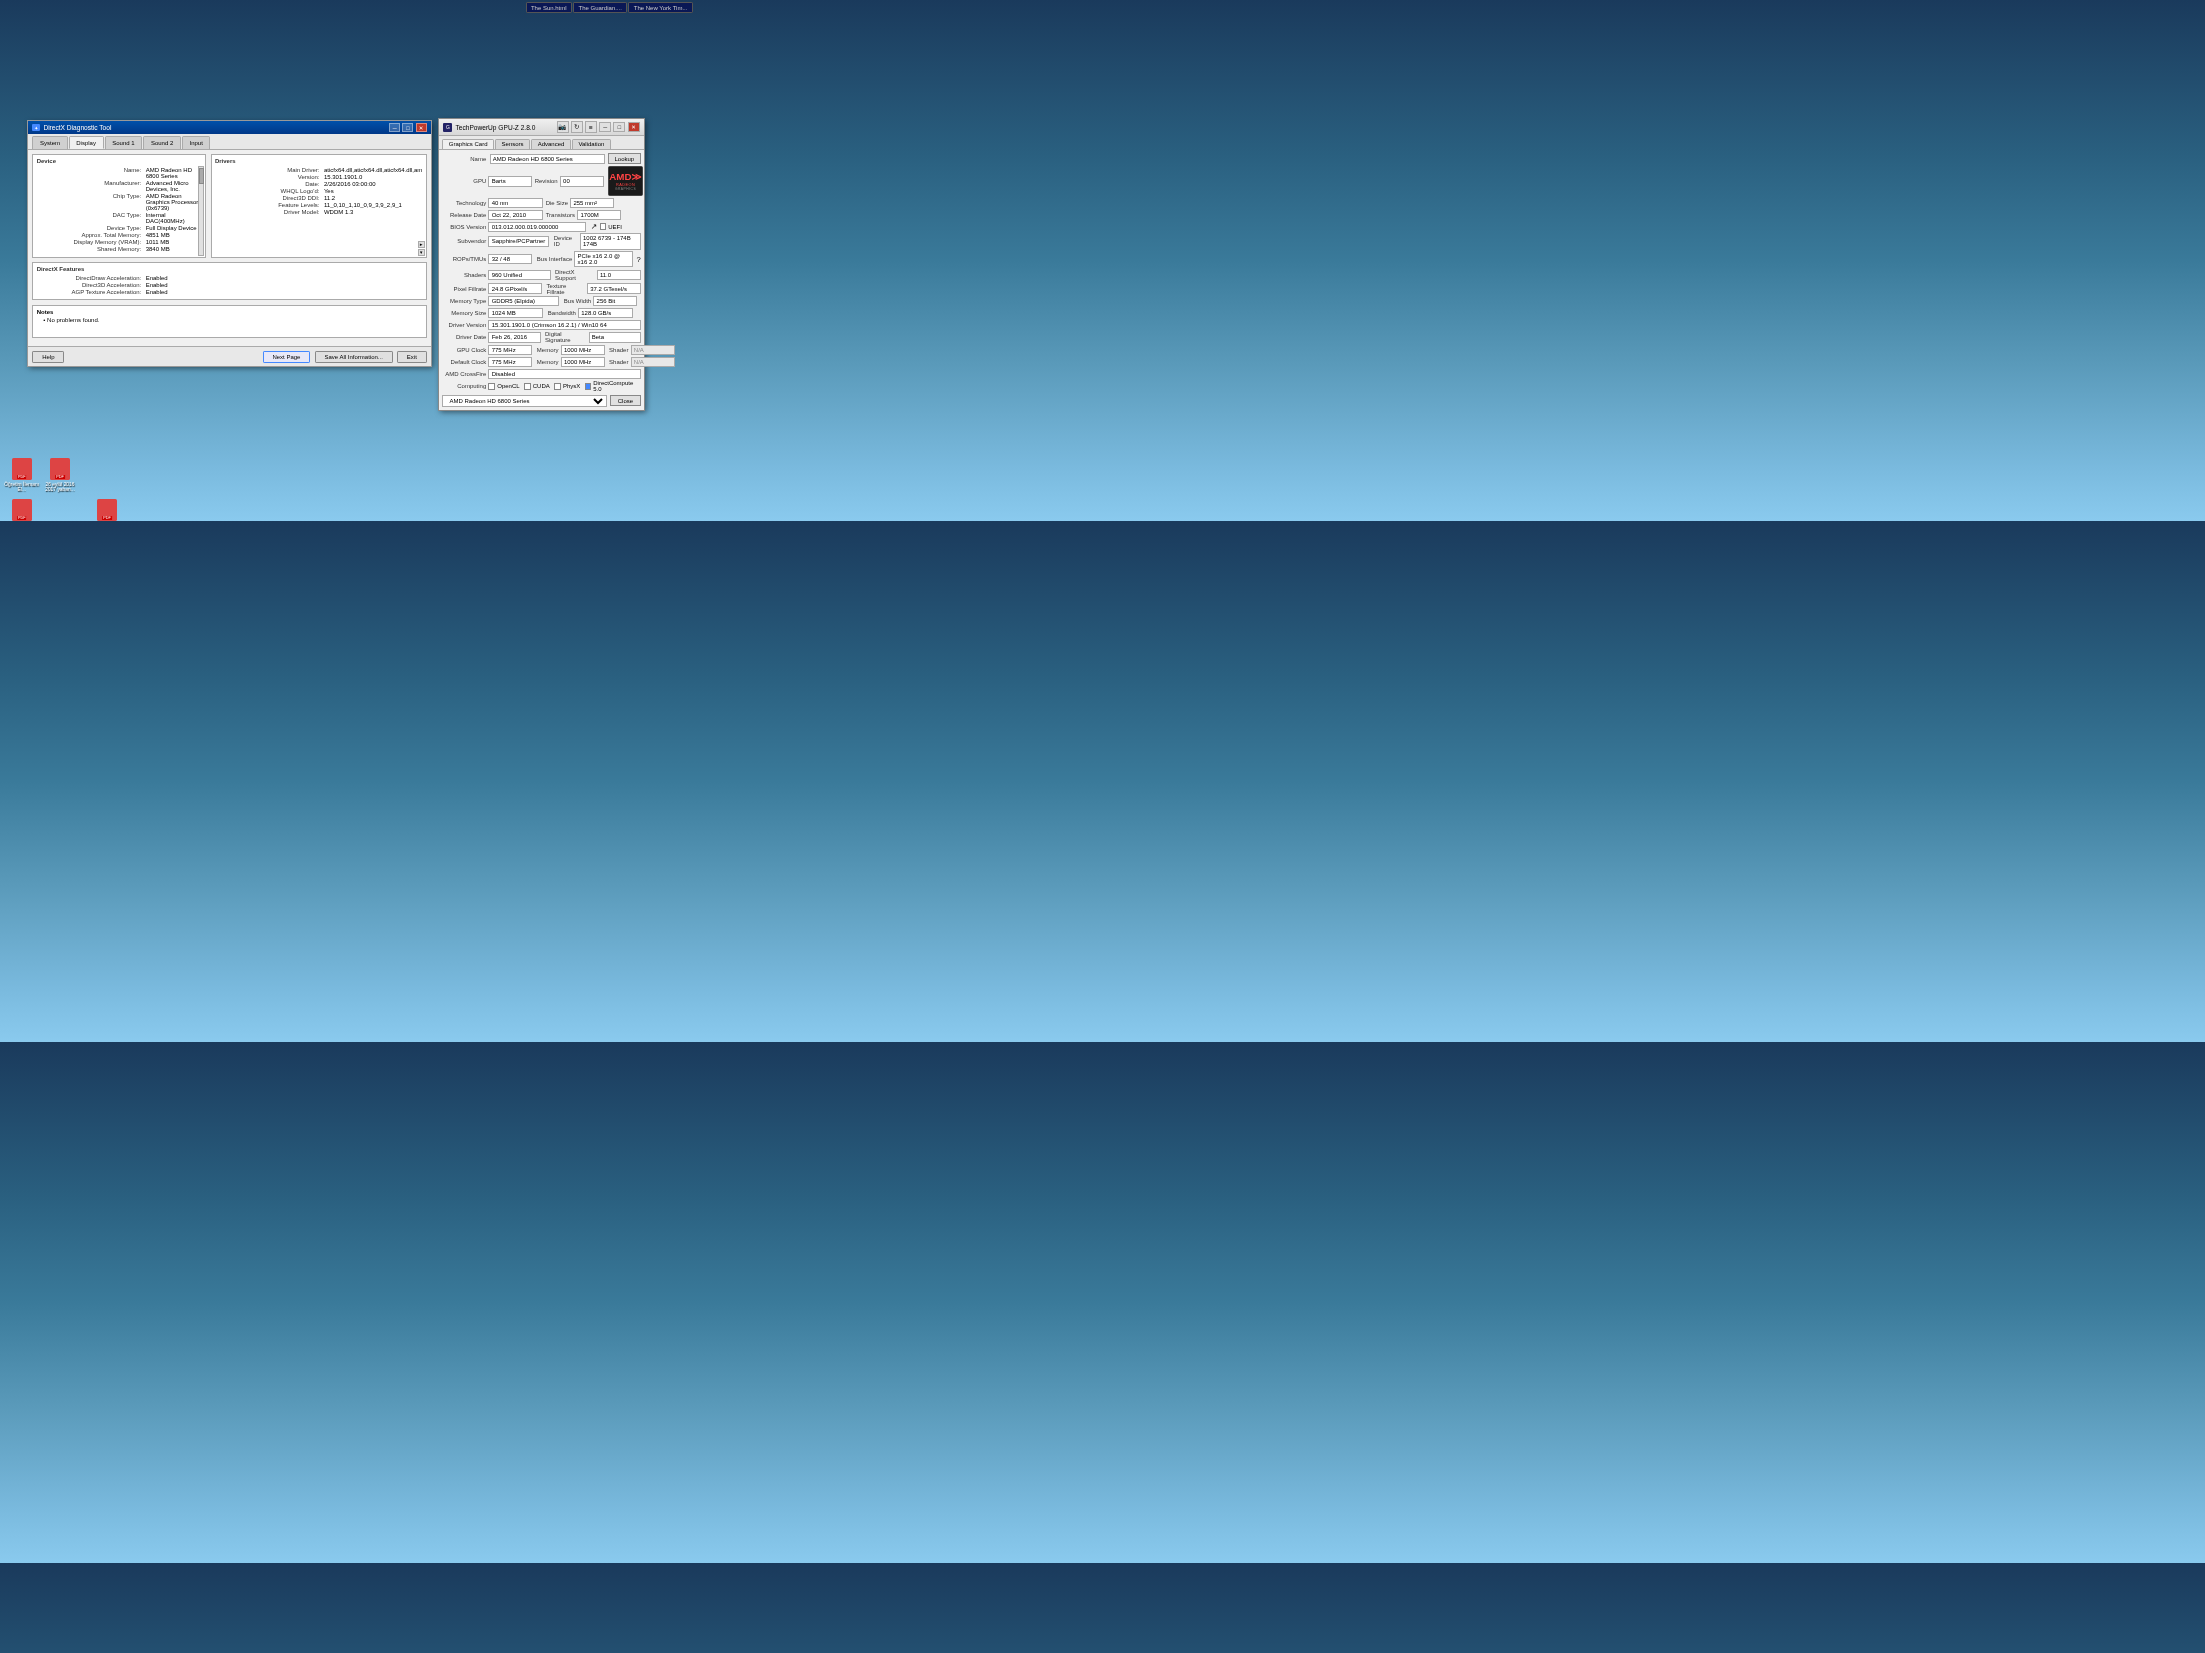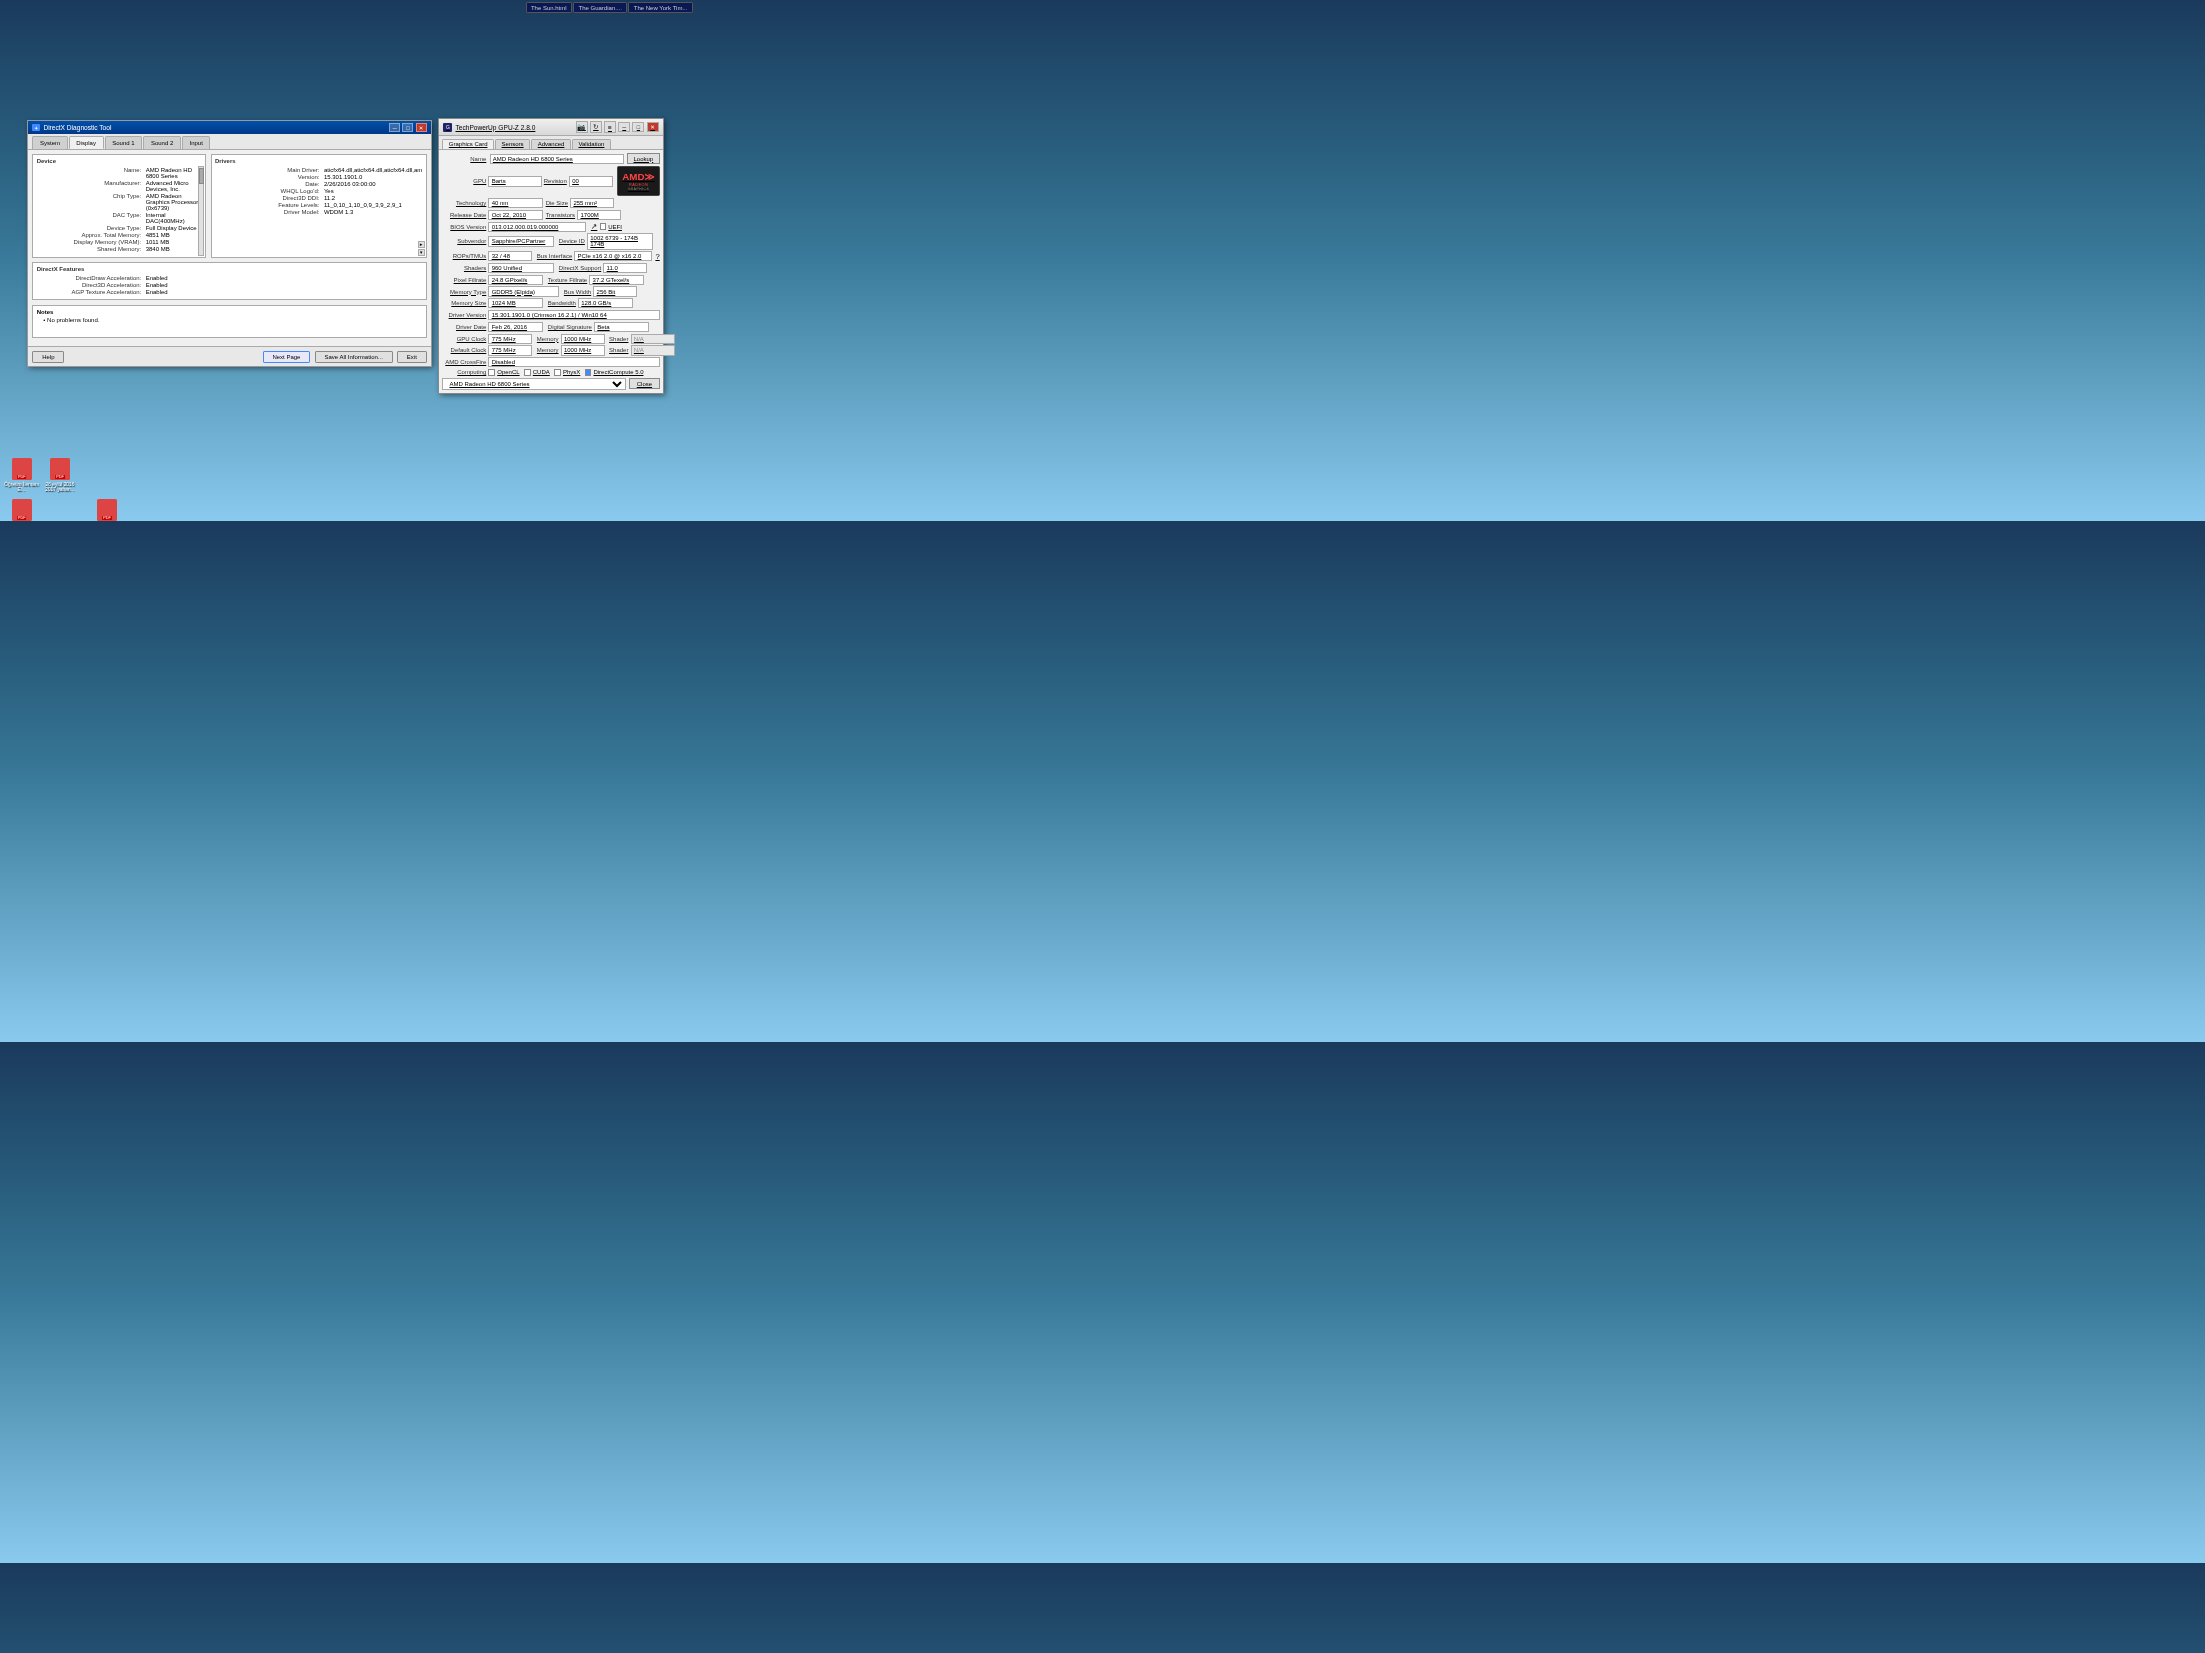--- a/index.html
+++ b/index.html
@@ -220,27 +220,26 @@
     .dxtool-btn.primary {
       background: #e8e8f8;
       border-color: #4488ff;
     }
 
     
     .gpuz-window {
       position: absolute;
       top: 118px;
       left: 438px;
-      width: 226px;
+      width: 207px;
       background: #000000;
       border: 0.5px solid #888;
       box-shadow: 1.6px 1.6px 5.5px rgba(0,0,0,0.5);
       font-family: 'Segoe UI', sans-serif;
       font-size: 6px;
-      text-decoration: underline;
     }
     .gpuz-titlebar {
       background: linear-gradient(180deg, #f0f0f0 0%, #d8d8d8 100%);
       color: #000;
       padding: 2.2px 4.4px;
       display: flex;
       align-items: center;
       justify-content: space-between;
       border-bottom: 0.5px solid #aaa;
       font-size: 6.6px;

